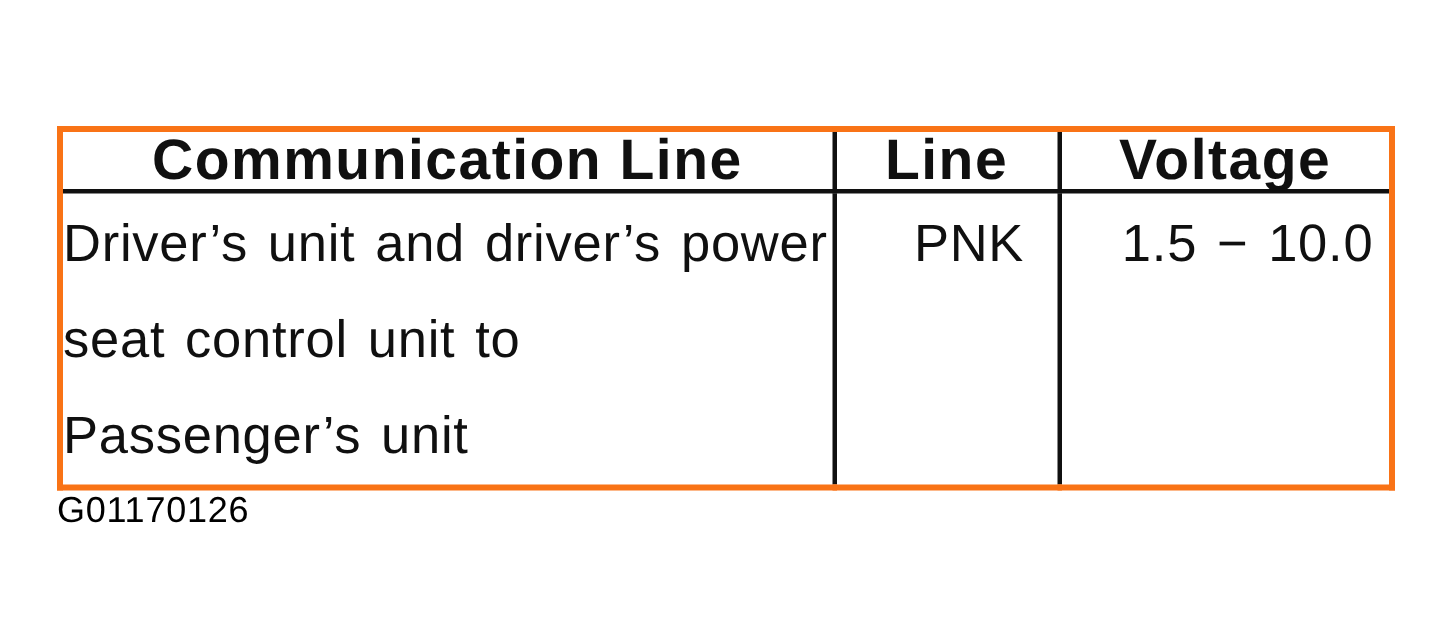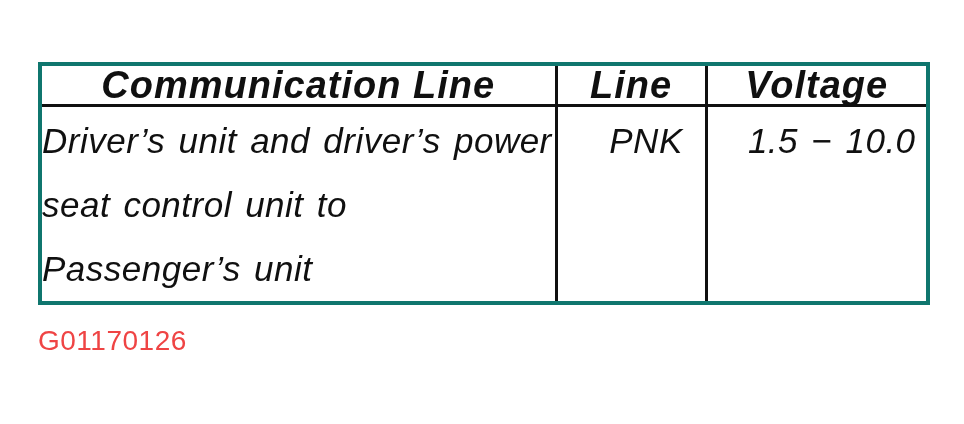--- a/index.html
+++ b/index.html
@@ -16,27 +16,26 @@
     color: #101010;
   }
   .page {
     position: absolute;
     inset: 0;
     background: #ffffff;
   }
   table.spec-table {
     position: absolute;
     left: 38px;
-    top: 62px;
+    top: 84px;
     width: 888px;
     height: 226px;
     border-collapse: collapse;
     table-layout: fixed;
-    border: 4px solid #0f766e;
-    font-style: italic;
+    border: 4px solid #f97316;
   }
   table.spec-table th,
   table.spec-table td {
     border: 3px solid #101010;
     padding: 0;
     margin: 0;
     overflow: visible;
     background: #ffffff;
   }
   col.c1 { width: 516px; }
@@ -80,24 +79,24 @@
     padding-top: 2px;
   }
   tr.row-2 td.center {
     padding-top: 2px;
     padding-left: 30px;
   }
   .figure-id {
     position: absolute;
     left: 38px;
     top: 326px;
-    font-size: 28px;
+    font-size: 24px;
     line-height: 30px;
     letter-spacing: 0.5px;
-    color: #ef4444;
+    color: #000000;
   }
 </style>
 </head>
 <body>
 
 <div class="page">
 
   <table class="spec-table">
     <colgroup>
       <col class="c1">

